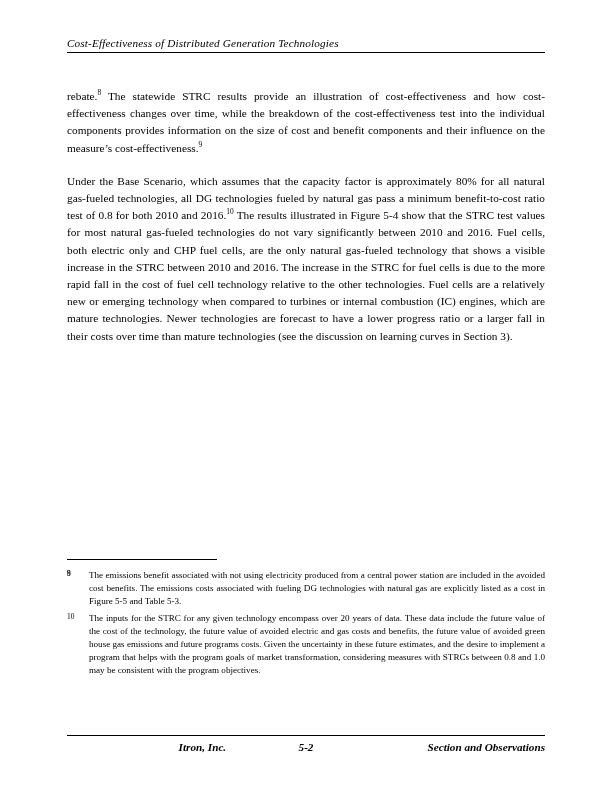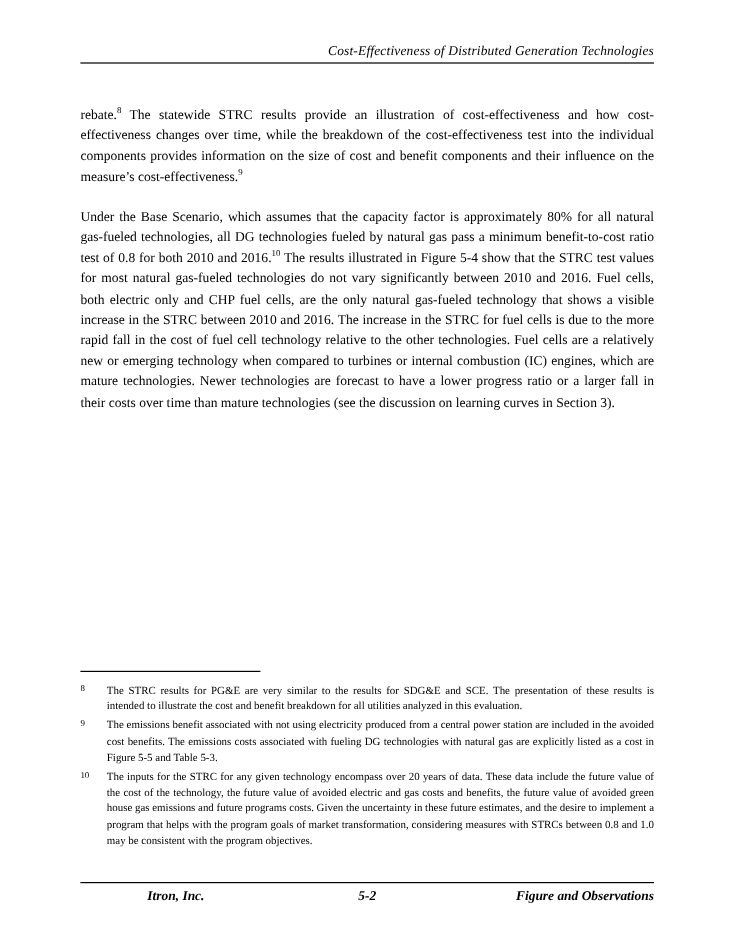--- a/index.html
+++ b/index.html
@@ -24,21 +24,21 @@
   
   .header {
     position: absolute;
     left: 67px;
     top: 36px;
     width: 478px;
   }
   .header-title {
     font-style: italic;
     font-size: 11.2px;
-    text-align: right;
+    text-align: left;
     line-height: 14px;
     letter-spacing: 0.15px;
     white-space: nowrap;
   }
   .header-rule {
     margin-top: 2px;
     border-bottom: 1.9px solid #000000;
   }
 
   
@@ -107,21 +107,21 @@
     margin-bottom: 4px;
   }
   .footer-row {
     display: flex;
     align-items: baseline;
     font-style: italic;
     font-weight: bold;
     font-size: 11.2px;
     line-height: 14px;
   }
-  .footer-left  { flex: 0 0 33.3%; text-align: center; }
+  .footer-left  { flex: 0 0 33.3%; text-align: right; }
   .footer-mid   { flex: 0 0 33.4%; text-align: center; }
   .footer-right { flex: 0 0 33.3%; text-align: right; }
 </style>
 </head>
 <body>
 
 <div class="page">
 
   <div class="header">
     <div class="header-title">Cost-Effectiveness of Distributed Generation Technologies</div>
@@ -129,28 +129,28 @@
   </div>
 
   <div class="content" id="body-column">
       <p class="body-par">rebate.<sup class="fn-ref">8</sup>  The statewide STRC results provide an illustration of cost-effectiveness and how cost-effectiveness changes over time, while the breakdown of the cost-effectiveness test into the individual components provides information on the size of cost and benefit components and their influence on the measure’s cost-effectiveness.<sup class="fn-ref">9</sup></p>
       <p class="body-par">Under the Base Scenario, which assumes that the capacity factor is approximately 80% for all natural gas-fueled technologies, all DG technologies fueled by natural gas pass a minimum benefit-to-cost ratio test of 0.8 for both 2010 and 2016.<sup class="fn-ref">10</sup>  The results illustrated in Figure 5-4 show that the STRC test values for most natural gas-fueled technologies do not vary significantly between 2010 and 2016.  Fuel cells, both electric only and CHP fuel cells, are the only natural gas-fueled technology that shows a visible increase in the STRC between 2010 and 2016.  The increase in the STRC for fuel cells is due to the more rapid fall in the cost of fuel cell technology relative to the other technologies.  Fuel cells are a relatively new or emerging technology when compared to turbines or internal combustion (IC) engines, which are mature technologies.  Newer technologies are forecast to have a lower progress ratio or a larger fall in their costs over time than mature technologies (see the discussion on learning curves in Section 3).</p>
     </div>
 
   <div class="footnotes">
     <div class="footnote-rule"></div>
     <div id="footnote-list">
-        <div class="footnote"><span class="fn-num">8</span><span>The STRC results for PG&amp;E are very similar to the results for SDG&amp;E and SCE.  The presentation of these results is intended to illustrate the cost and benefit breakdown for all utilities analyzed in this evaluation.</span></div>
+        <div class="footnote"><span class="fn-num">8</span></div>
         <div class="footnote"><span class="fn-num">9</span><span>The emissions benefit associated with not using electricity produced from a central power station are included in the avoided cost benefits.  The emissions costs associated with fueling DG technologies with natural gas are explicitly listed as a cost in Figure 5-5 and Table 5-3.</span></div>
         <div class="footnote"><span class="fn-num">10</span><span>The inputs for the STRC for any given technology encompass over 20 years of data.  These data include the future value of the cost of the technology, the future value of avoided electric and gas costs and benefits, the future value of avoided green house gas emissions and future programs costs.  Given the uncertainty in these future estimates, and the desire to implement a program that helps with the program goals of market transformation, considering measures with STRCs between 0.8 and 1.0 may be consistent with the program objectives.</span></div>
       </div>
   </div>
 
   <div class="footer">
     <div class="footer-rule"></div>
     <div class="footer-row">
       <div class="footer-left">Itron, Inc.</div>
       <div class="footer-mid">5-2</div>
-      <div class="footer-right">Figure and Observations</div>
+      <div class="footer-right">Section and Observations</div>
     </div>
   </div>
 
 </div>
 
 </body></html>

